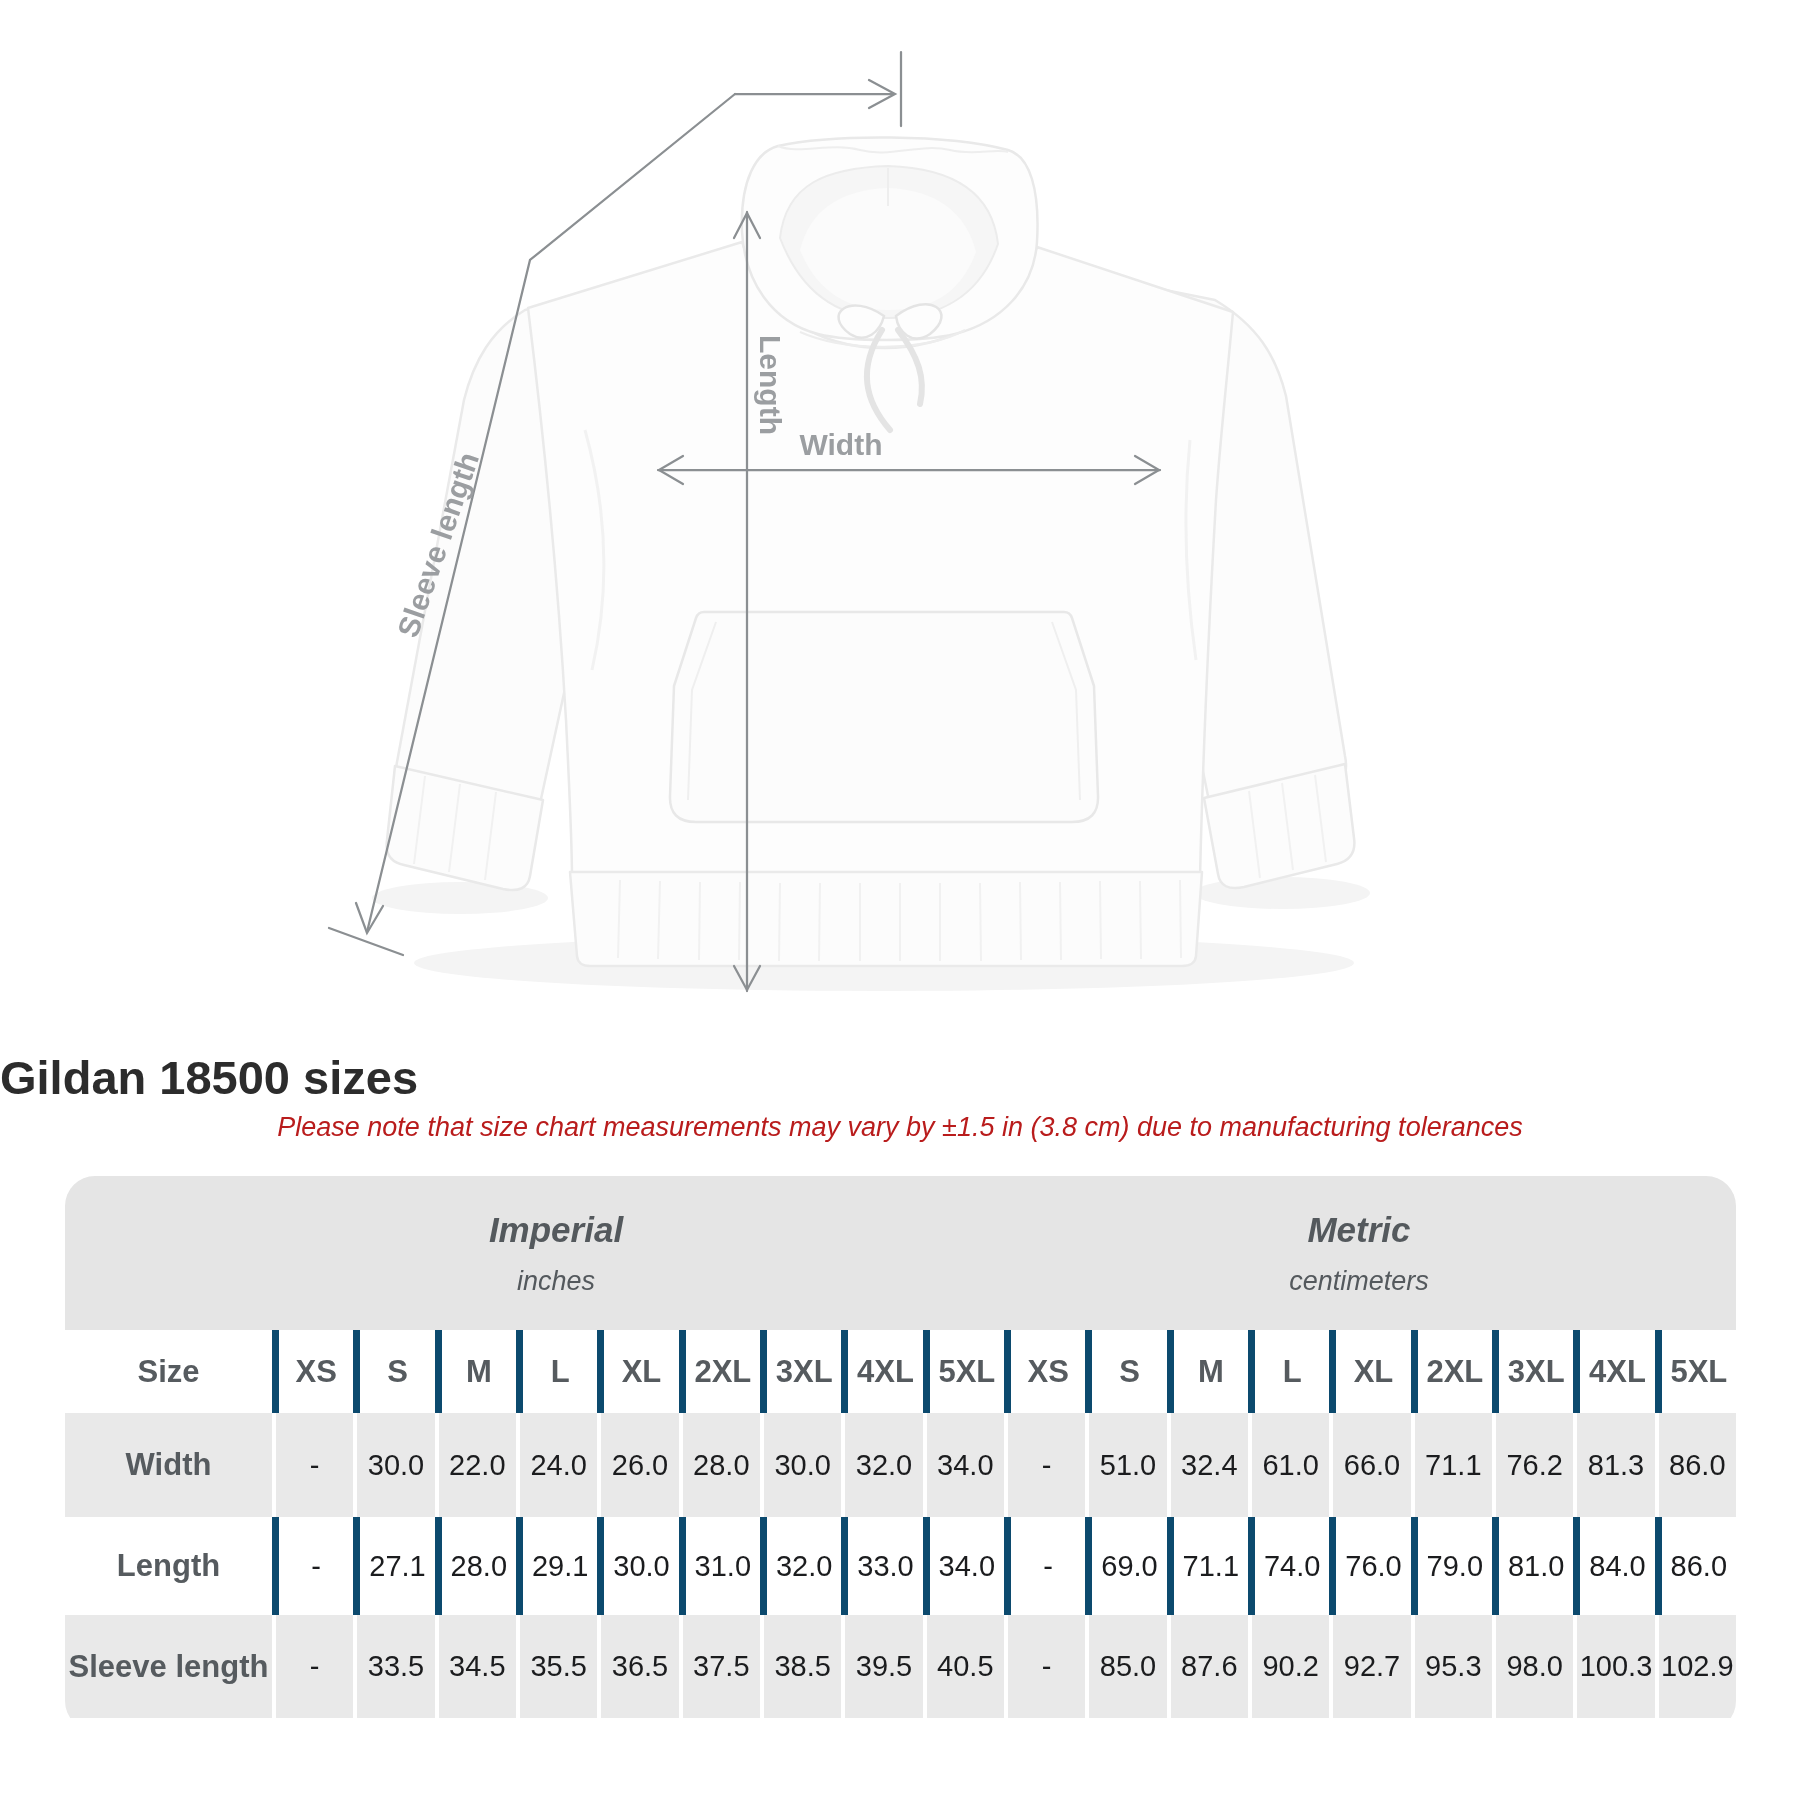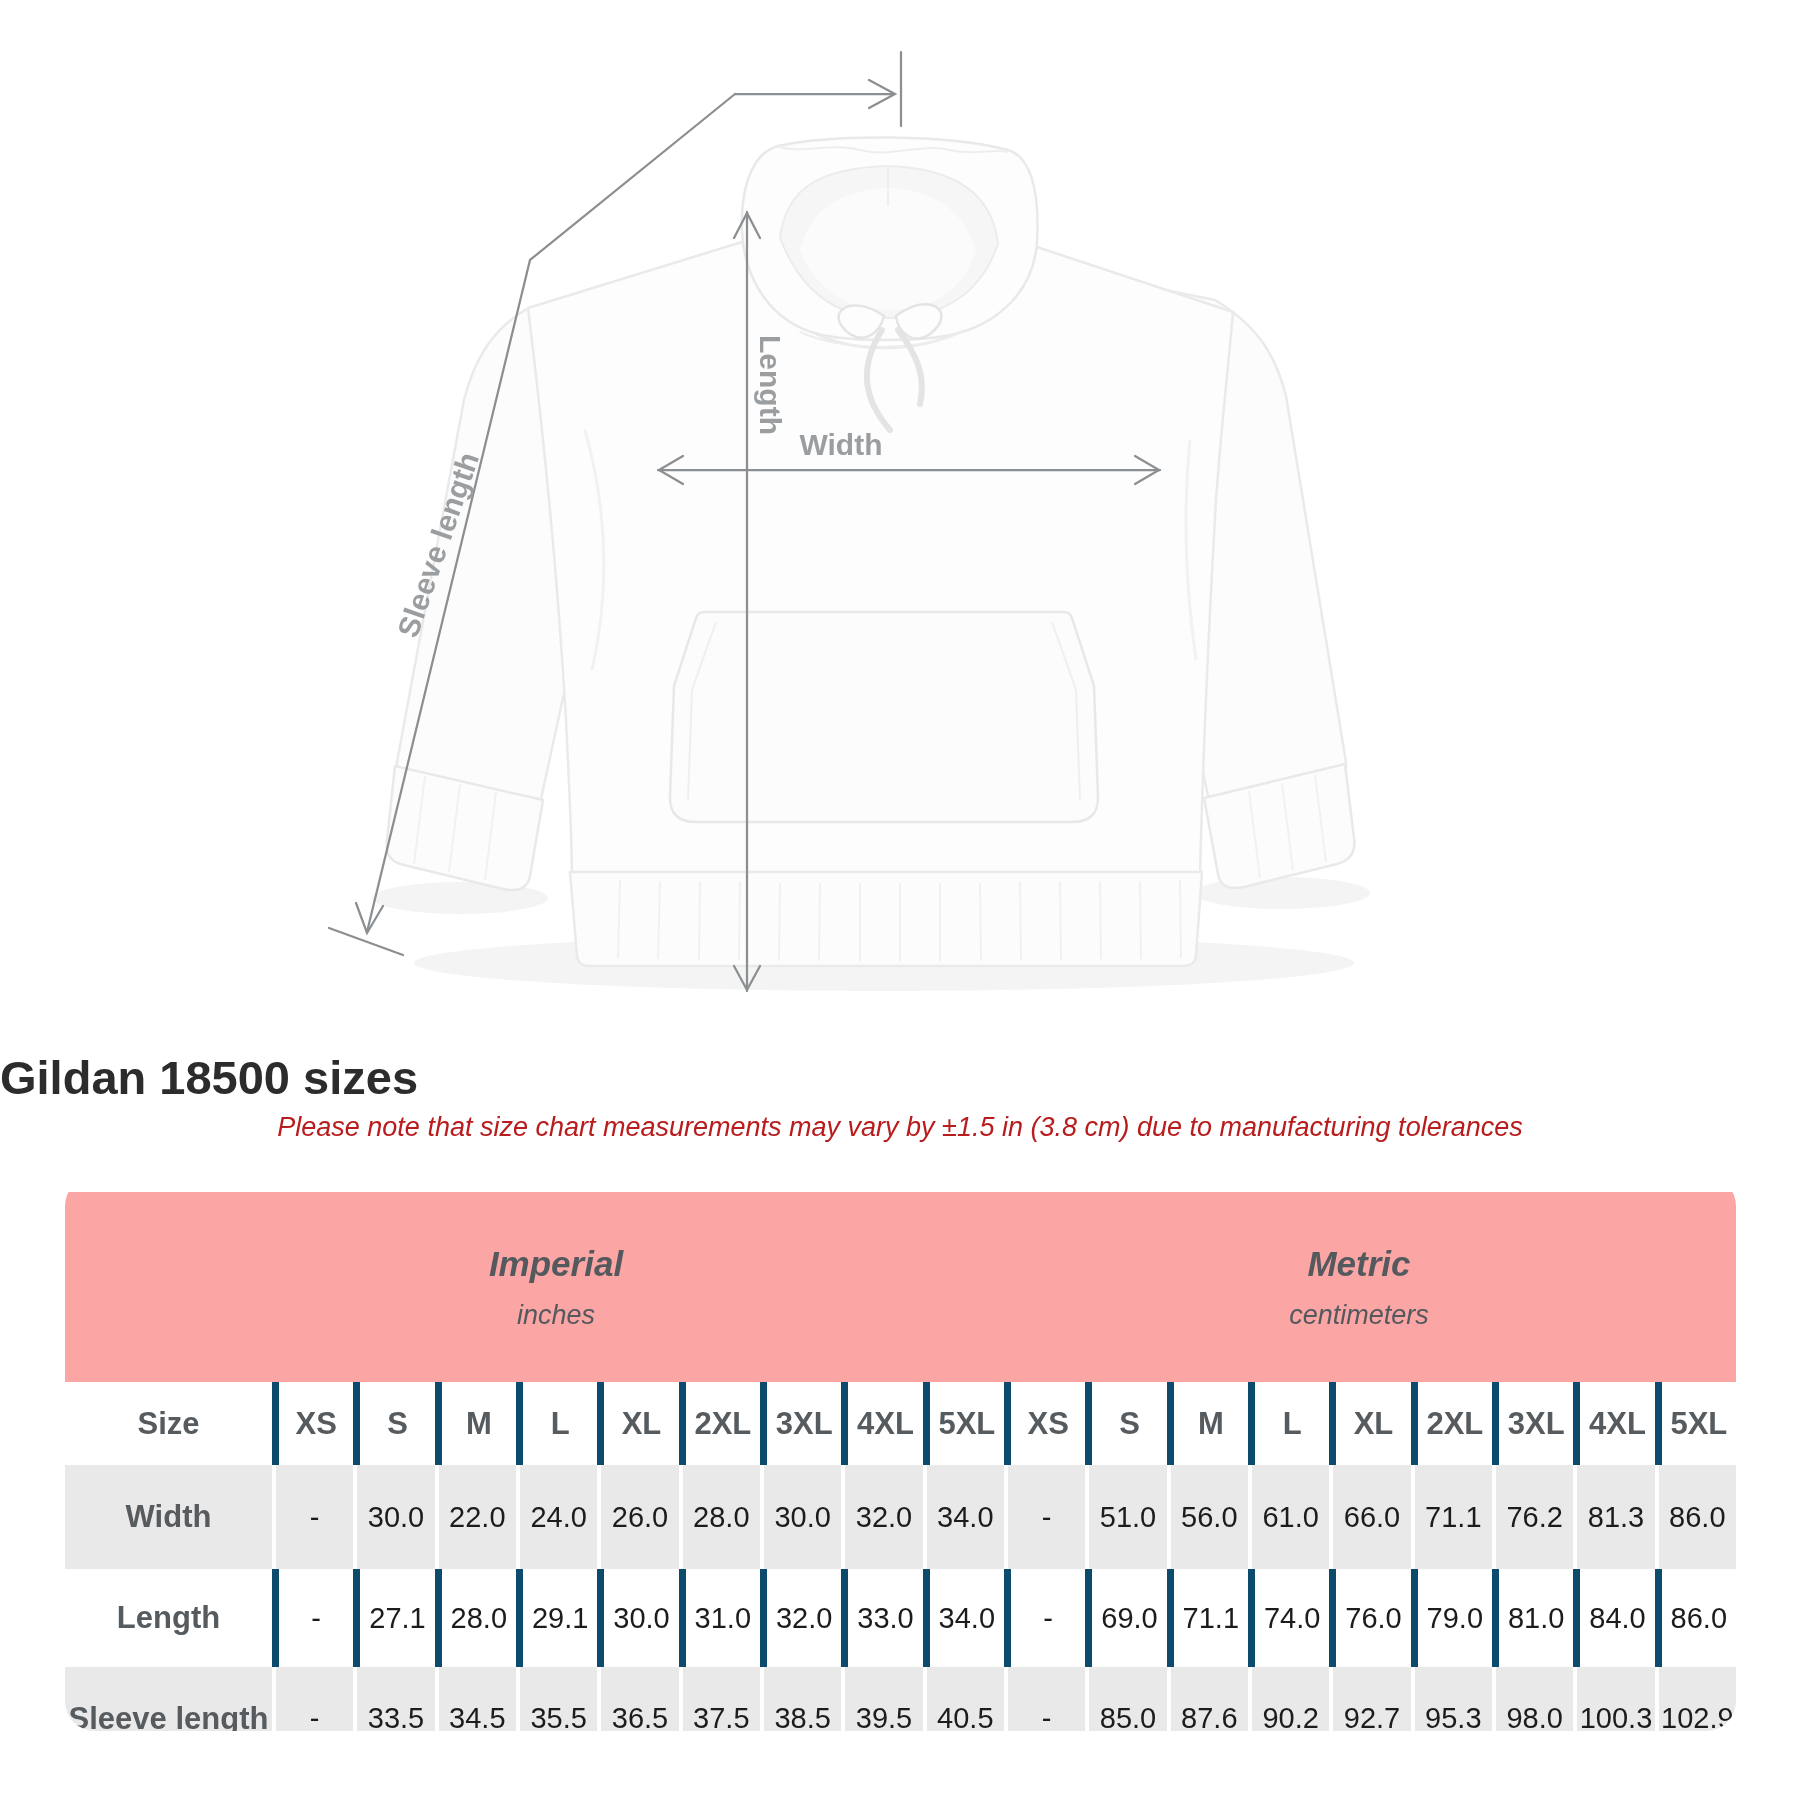--- a/index.html
+++ b/index.html
@@ -5,21 +5,21 @@
   html,body{margin:0;padding:0;background:#ffffff;}
   .page{position:relative;width:1800px;height:1800px;background:#ffffff;overflow:hidden;
         font-family:"Liberation Sans",sans-serif;}
   .hero{position:absolute;left:0;top:0;}
   .title{position:absolute;left:0;top:1050px;width:1800px;text-align:left;
          font-size:47px;font-weight:700;color:#2c2c2c;}
   .subtitle{position:absolute;left:0;top:1112px;width:1800px;text-align:center;
             font-style:italic;font-size:27px;color:#b91c1c;}
   .tbl{position:absolute;left:65px;top:1176px;width:1671px;height:555px;
        border-radius:30px;overflow:hidden;}
-  .grow{position:relative;height:190px;background:#fca5a5;margin-top:16px;}
+  .grow{position:relative;height:154px;background:#e5e5e5;}
   .gcell{position:absolute;top:50%;transform:translate(-50%,-50%);text-align:center;
          display:flex;flex-direction:column;align-items:center;gap:16px;color:#54595d;}
   .gi{left:491px;} .gm{left:1294px;}
   .gname{font-style:italic;font-weight:700;font-size:35px;}
   .gunit{font-style:italic;font-size:27px;text-align:center;}
   .r{display:grid;grid-template-columns:207px repeat(18,1fr);}
   .r-size{height:83px;background:#ffffff;}
   .r-g{background:#e9e9e9;}
   .r-w{height:104px;}
   .r-l{height:98px;background:#ffffff;}
@@ -141,21 +141,21 @@
       <div class="c vc">30.0</div>
       <div class="c vc">22.0</div>
       <div class="c vc">24.0</div>
       <div class="c vc">26.0</div>
       <div class="c vc">28.0</div>
       <div class="c vc">30.0</div>
       <div class="c vc">32.0</div>
       <div class="c vc">34.0</div>
       <div class="c vc">-</div>
       <div class="c vc">51.0</div>
-      <div class="c vc">56.0</div>
+      <div class="c vc">32.4</div>
       <div class="c vc">61.0</div>
       <div class="c vc">66.0</div>
       <div class="c vc">71.1</div>
       <div class="c vc">76.2</div>
       <div class="c vc">81.3</div>
       <div class="c vc">86.0</div>
     </div>
 
     <div class="r r-l">
       <div class="c hc">Length</div>

